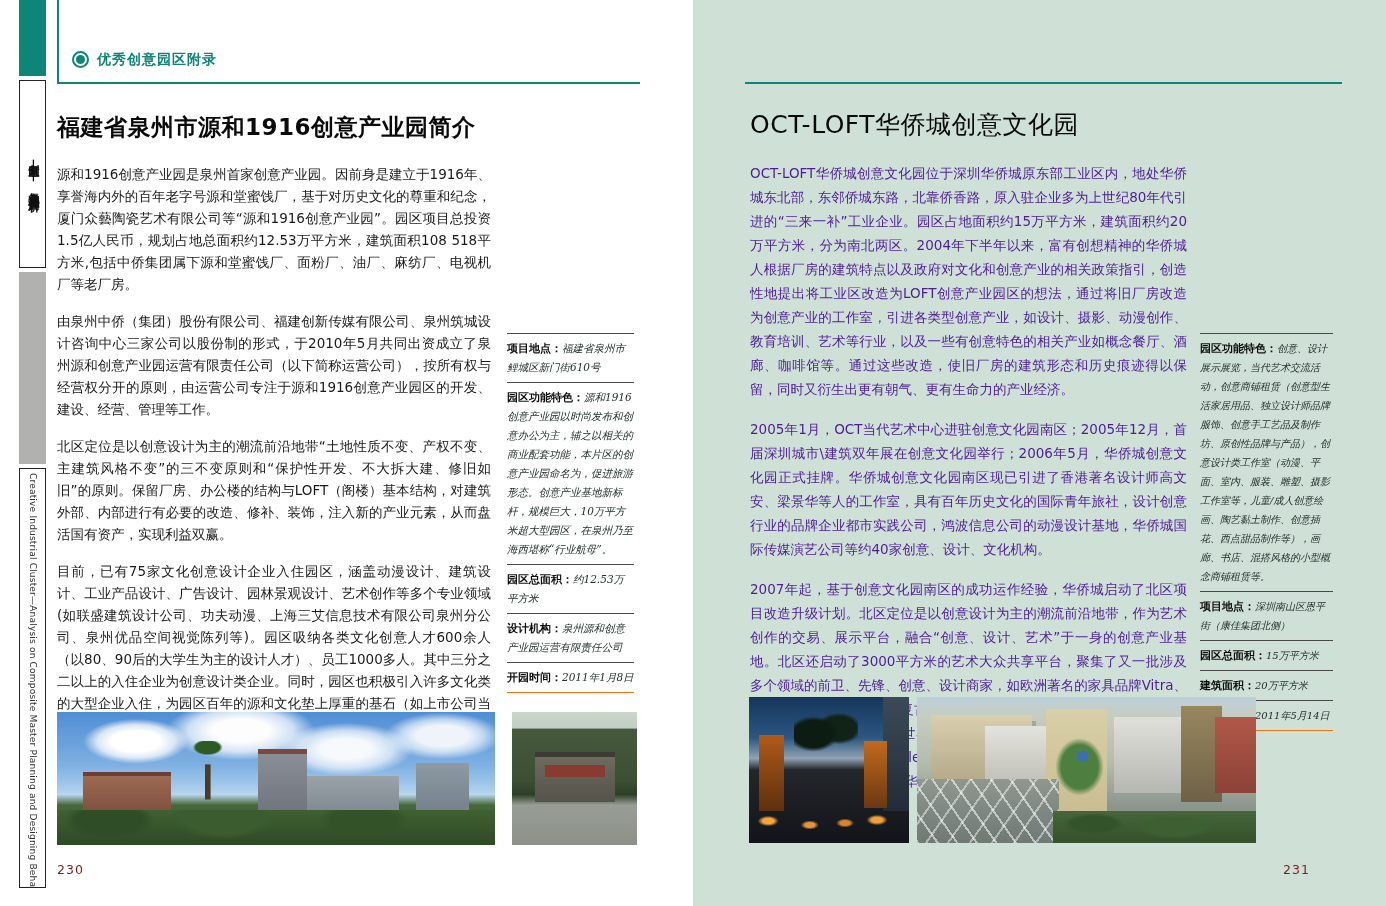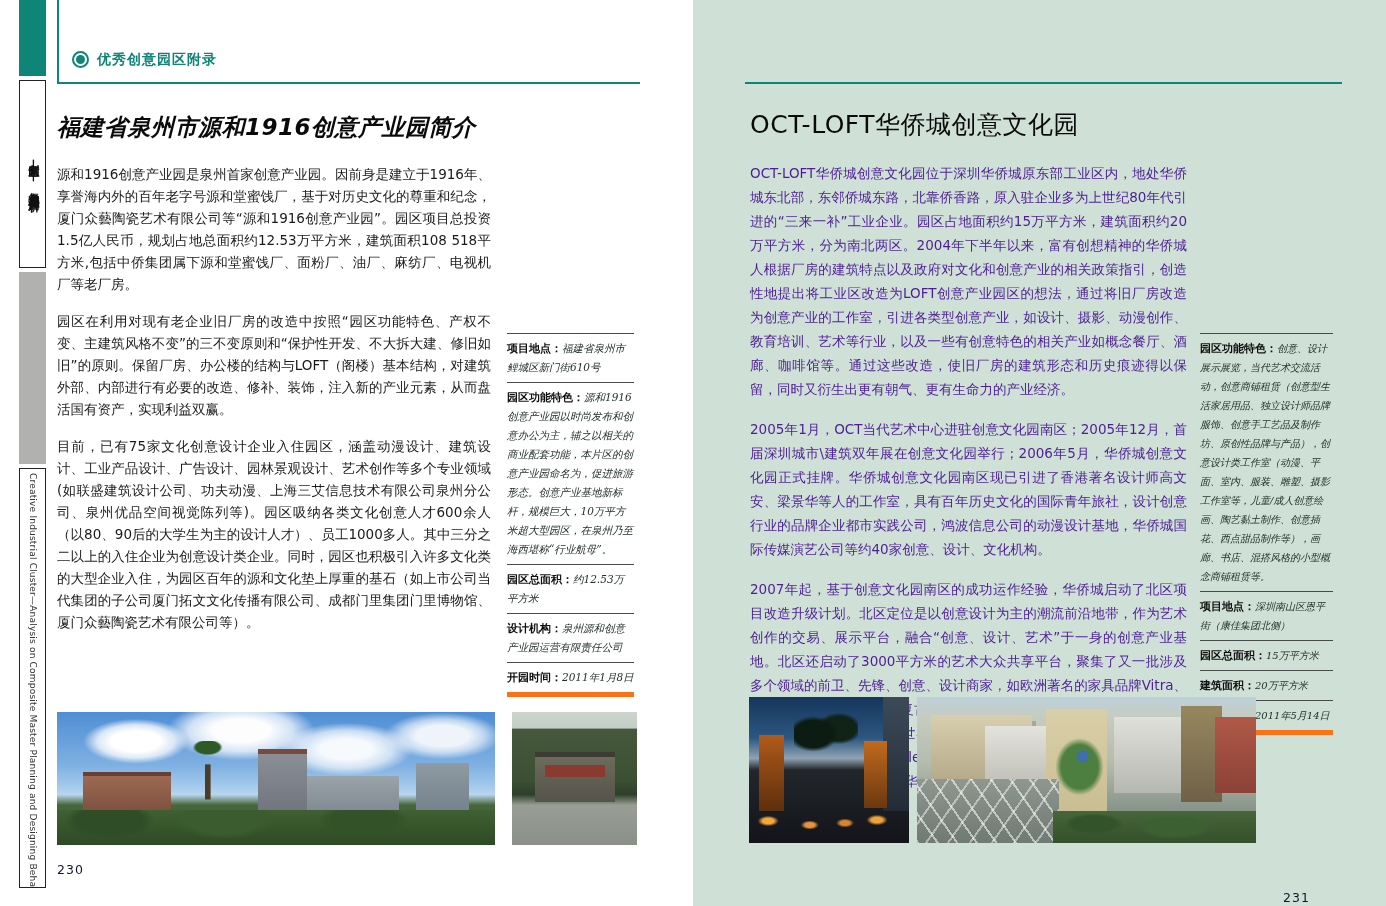--- a/index.html
+++ b/index.html
@@ -25,43 +25,43 @@
 
   
   .rule-v { position:absolute; left:57px; top:0; width:2px; height:84px; background:#0e8577; }
   .rule-h-left { position:absolute; left:57px; top:82px; width:583px; height:2px; background:#0e8577; }
   .hdr-icon { position:absolute; left:72px; top:51px; width:17px; height:17px; border:2px solid #0e8577; border-radius:50%;
               display:flex; align-items:center; justify-content:center; }
   .hdr-icon-dot { width:9px; height:9px; border-radius:50%; background:#0e8577; }
   .hdr-label { position:absolute; left:97px; top:51px; font-size:14px; font-weight:bold; color:#0e8577; letter-spacing:1px;text-align:center; }
 
   
-  .title-left  { position:absolute; left:57px;  top:112px; width:560px; font-size:23px; font-weight:bold; color:#0a0a0a; letter-spacing:.5px;font-style:italic; }
+  .title-left  { position:absolute; left:57px;  top:112px; width:560px; font-size:23px; font-weight:bold; color:#0a0a0a; letter-spacing:.5px; }
   .title-right { position:absolute; left:750px; top:108px; width:580px; font-size:25px; font-weight:normal; color:#0a0a0a; letter-spacing:.5px; }
   .rule-h-right { position:absolute; left:745px; top:82px; width:597px; height:2px; background:#0e8577; }
 
   
   .body-left  { position:absolute; left:57px;  top:163px; width:434px; }
   .body-right { position:absolute; left:750px; top:161px; width:437px; }
   .body-left p  { font-size:13.5px; line-height:22px; text-align:justify; margin-bottom:15px; color:#1a1a1a; }
   .body-right p { font-size:13.5px; line-height:24px; text-align:justify; margin-bottom:16px; color:#4c1d95; }
 
   
-  .notes { position:absolute; border-bottom:5px solid #f97316; }
+  .notes { position:absolute; border-bottom:1px solid #f97316; }
   .notes-left  { left:507px;  top:333px; width:127px; }
   .notes-right { left:1200px; top:333px; width:133px; }
   .note { border-top:1px solid #4a4a4a; padding:4px 0 6px; line-height:17px; }
   .note-label { font-weight:bold; font-size:11px; color:#0f0f0f; }
   .note-value { font-size:10.5px; font-style:italic; font-family:"DejaVu Serif", serif; color:#23312c; }
   .notes-right .note-value { font-size:10px; }
 
   
-  .pagenum { position:absolute; top:862px; font-size:12.5px; color:#0f172a; letter-spacing:1px; }
+  .pagenum { position:absolute; top:862px; font-size:12.5px; color:#7f1d1d; letter-spacing:1px; }
   .pagenum-left { left:57px; }
-  .pagenum-right { left:1283px;margin-top:28px; }
+  .pagenum-right { left:1283px; }
 
   
   .photo { position:absolute; overflow:hidden; }
   .ph { position:absolute; }
 
   .photo-1 { left:57px; top:712px; width:438px; height:133px;
     background:
       radial-gradient(ellipse 70px 30px at 18% 22%, #ffffff 0 35%, rgba(255,255,255,.75) 55%, transparent 75%),
       radial-gradient(ellipse 95px 38px at 42% 14%, #fdfdfd 0 30%, rgba(255,255,255,.7) 55%, transparent 78%),
       radial-gradient(ellipse 85px 34px at 66% 28%, #f6fafd 0 30%, rgba(255,255,255,.65) 55%, transparent 78%),
@@ -142,21 +142,22 @@
   <div class="rule-h-left"></div>
   <span class="hdr-icon">
       <span class="hdr-icon-dot"></span>
     </span>
   <div class="hdr-label">优秀创意园区附录</div>
 
   <h1 class="title-left">福建省泉州市源和1916创意产业园简介</h1>
 
   <div class="body-left">
     <p>源和1916创意产业园是泉州首家创意产业园。因前身是建立于1916年、享誉海内外的百年老字号源和堂蜜饯厂，基于对历史文化的尊重和纪念，厦门众藝陶瓷艺术有限公司等“源和1916创意产业园”。园区项目总投资1.5亿人民币，规划占地总面积约12.53万平方米，建筑面积108 518平方米,包括中侨集团属下源和堂蜜饯厂、面粉厂、油厂、麻纺厂、电视机厂等老厂房。</p>
-    <p>园区在利用对现有老企业旧厂房的改造中按照“园区功能特色、产权不变、主建筑风格不变”的三不变原则和“保护性开发、不大拆大建、修旧如旧”的原则。保留厂房、办公楼的结构与LOFT（阁楼）基本结构，对建筑外部、内部进行有必要的改造、修补、装饰，注入新的产业元素，从而盘活国有资产，实现利益双赢。</p>
+    <p>由泉州中侨（集团）股份有限公司、福建创新传媒有限公司、泉州筑城设计咨询中心三家公司以股份制的形式，于2010年5月共同出资成立了泉州源和创意产业园运营有限责任公司（以下简称运营公司），按所有权与经营权分开的原则，由运营公司专注于源和1916创意产业园区的开发、建设、经营、管理等工作。</p>
+    <p>北区定位是以创意设计为主的潮流前沿地带“土地性质不变、产权不变、主建筑风格不变”的三不变原则和“保护性开发、不大拆大建、修旧如旧”的原则。保留厂房、办公楼的结构与LOFT（阁楼）基本结构，对建筑外部、内部进行有必要的改造、修补、装饰，注入新的产业元素，从而盘活国有资产，实现利益双赢。</p>
     <p>目前，已有75家文化创意设计企业入住园区，涵盖动漫设计、建筑设计、工业产品设计、广告设计、园林景观设计、艺术创作等多个专业领域(如联盛建筑设计公司、功夫动漫、上海三艾信息技术有限公司泉州分公司、泉州优品空间视觉陈列等)。园区吸纳各类文化创意人才600余人（以80、90后的大学生为主的设计人才）、员工1000多人。其中三分之二以上的入住企业为创意设计类企业。同时，园区也积极引入许多文化类的大型企业入住，为园区百年的源和文化垫上厚重的基石（如上市公司当代集团的子公司厦门拓文文化传播有限公司、成都门里集团门里博物馆、厦门众藝陶瓷艺术有限公司等）。</p>
   </div>
 
   <div class="notes notes-left">
     <div class="note"><span class="note-label">项目地点：</span><span class="note-value">福建省泉州市鲤城区新门街610号</span></div>
     <div class="note"><span class="note-label">园区功能特色：</span><span class="note-value">源和1916创意产业园以时尚发布和创意办公为主，辅之以相关的商业配套功能，本片区的创意产业园命名为，促进旅游形态。创意产业基地新标杆，规模巨大，10万平方米超大型园区，在泉州乃至海西堪称“行业航母”。</span></div>
     <div class="note"><span class="note-label">园区总面积：</span><span class="note-value">约12.53万平方米</span></div>
     <div class="note"><span class="note-label">设计机构：</span><span class="note-value">泉州源和创意产业园运营有限责任公司</span></div>
     <div class="note"><span class="note-label">开园时间：</span><span class="note-value">2011年1月8日</span></div>
   </div>

